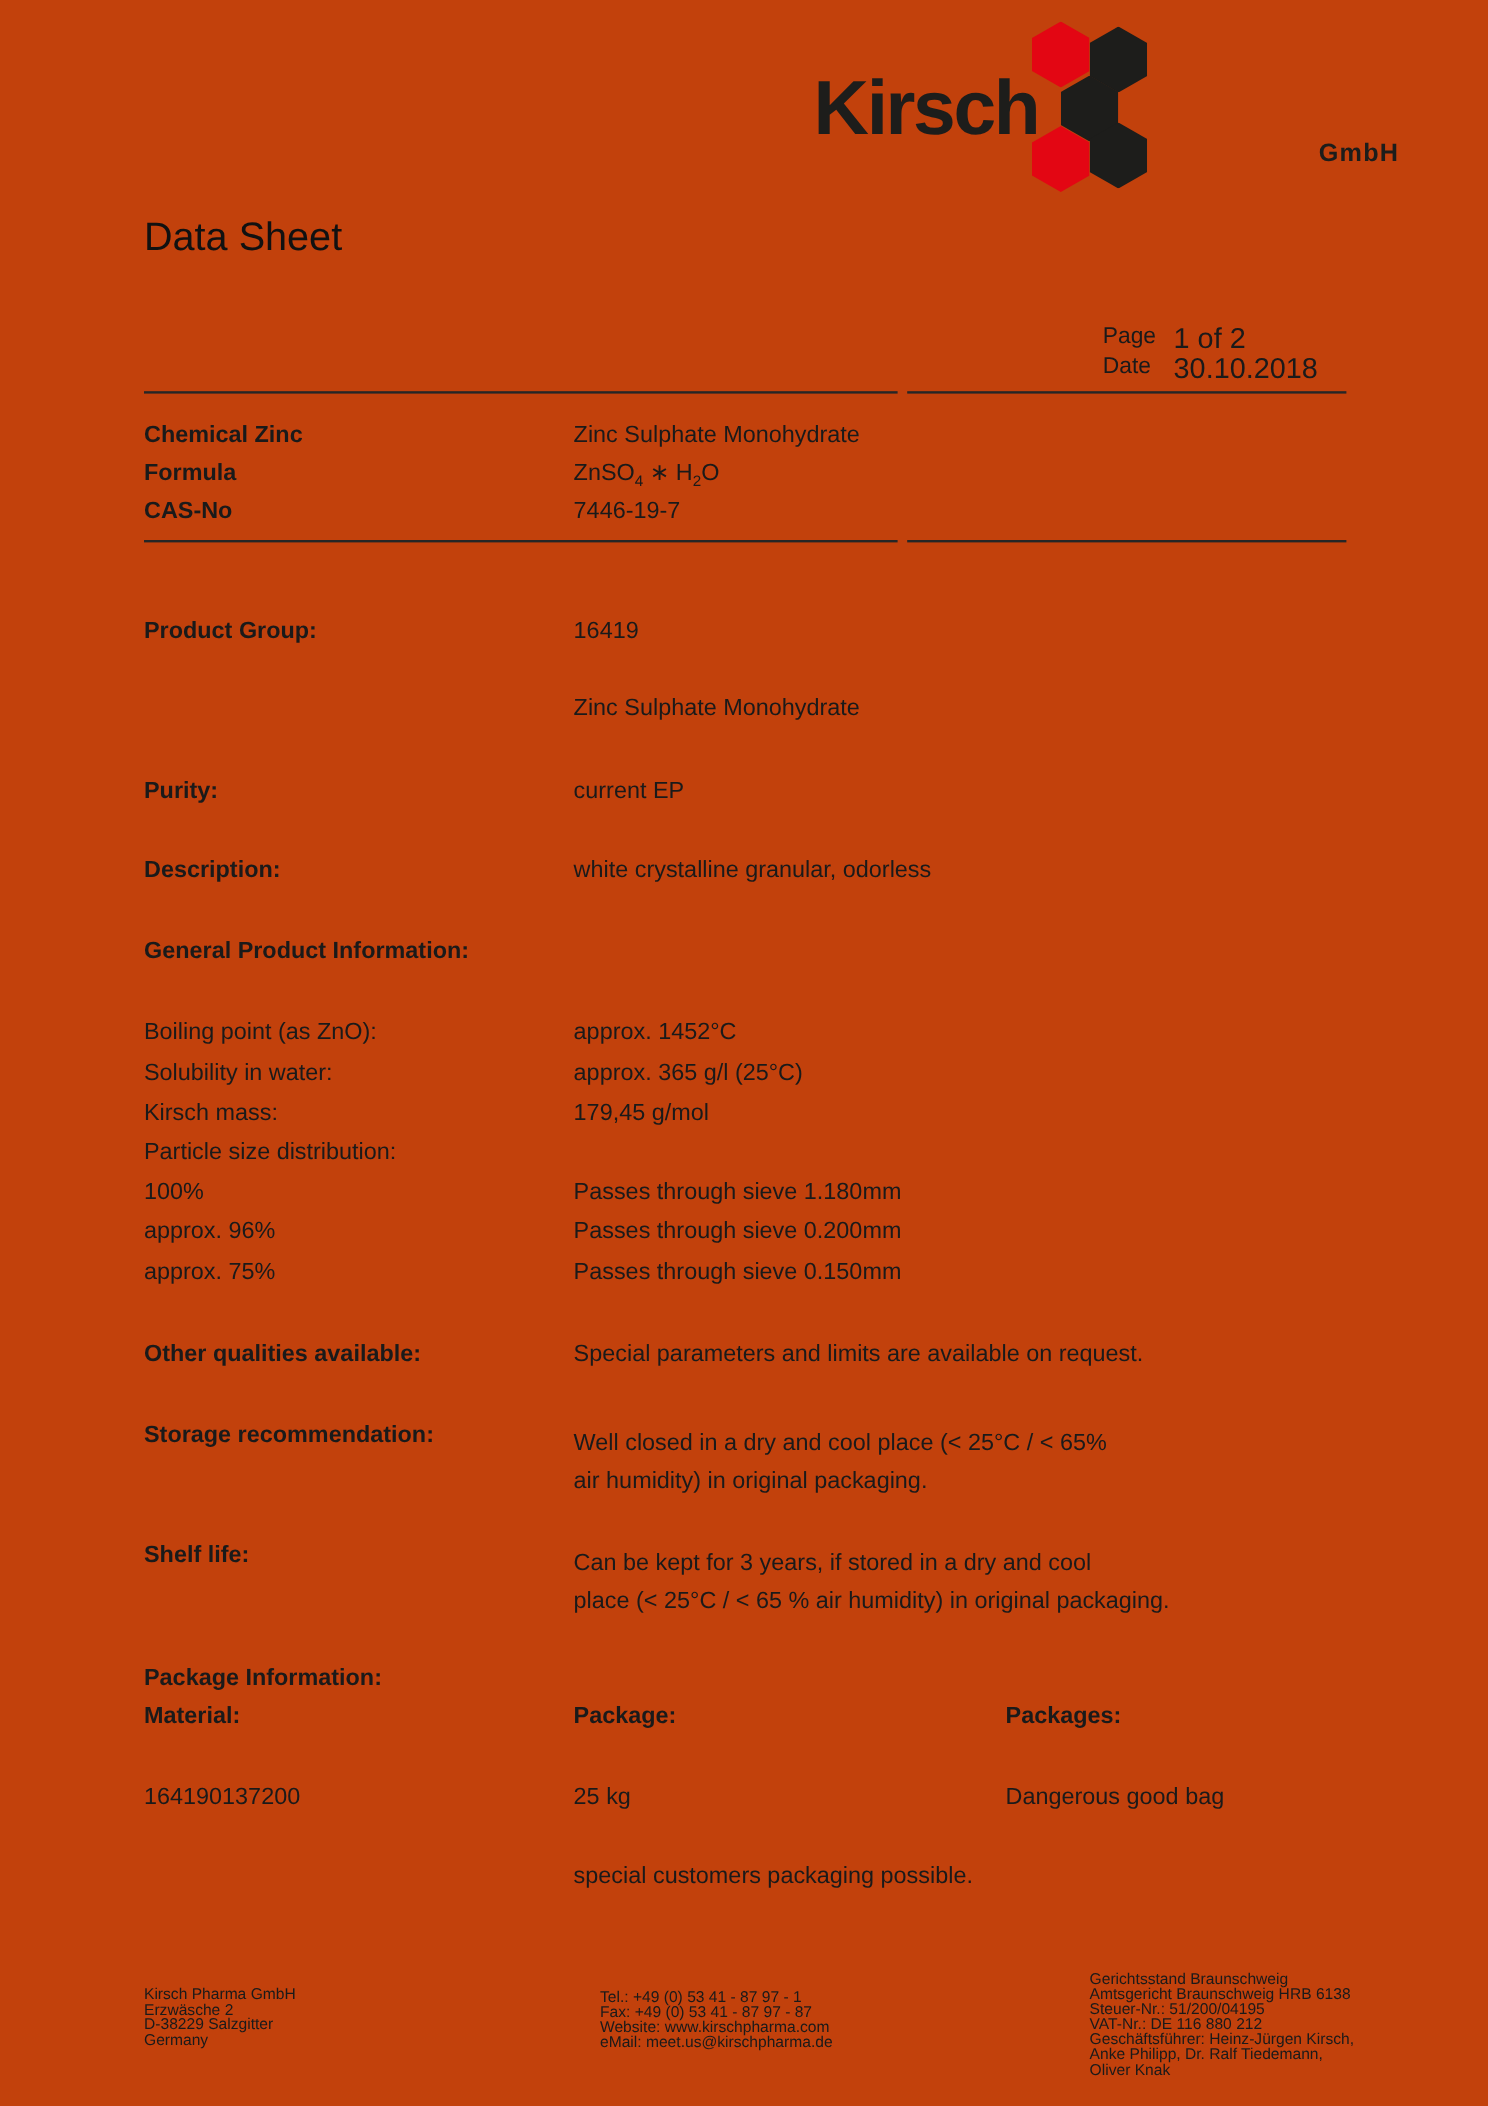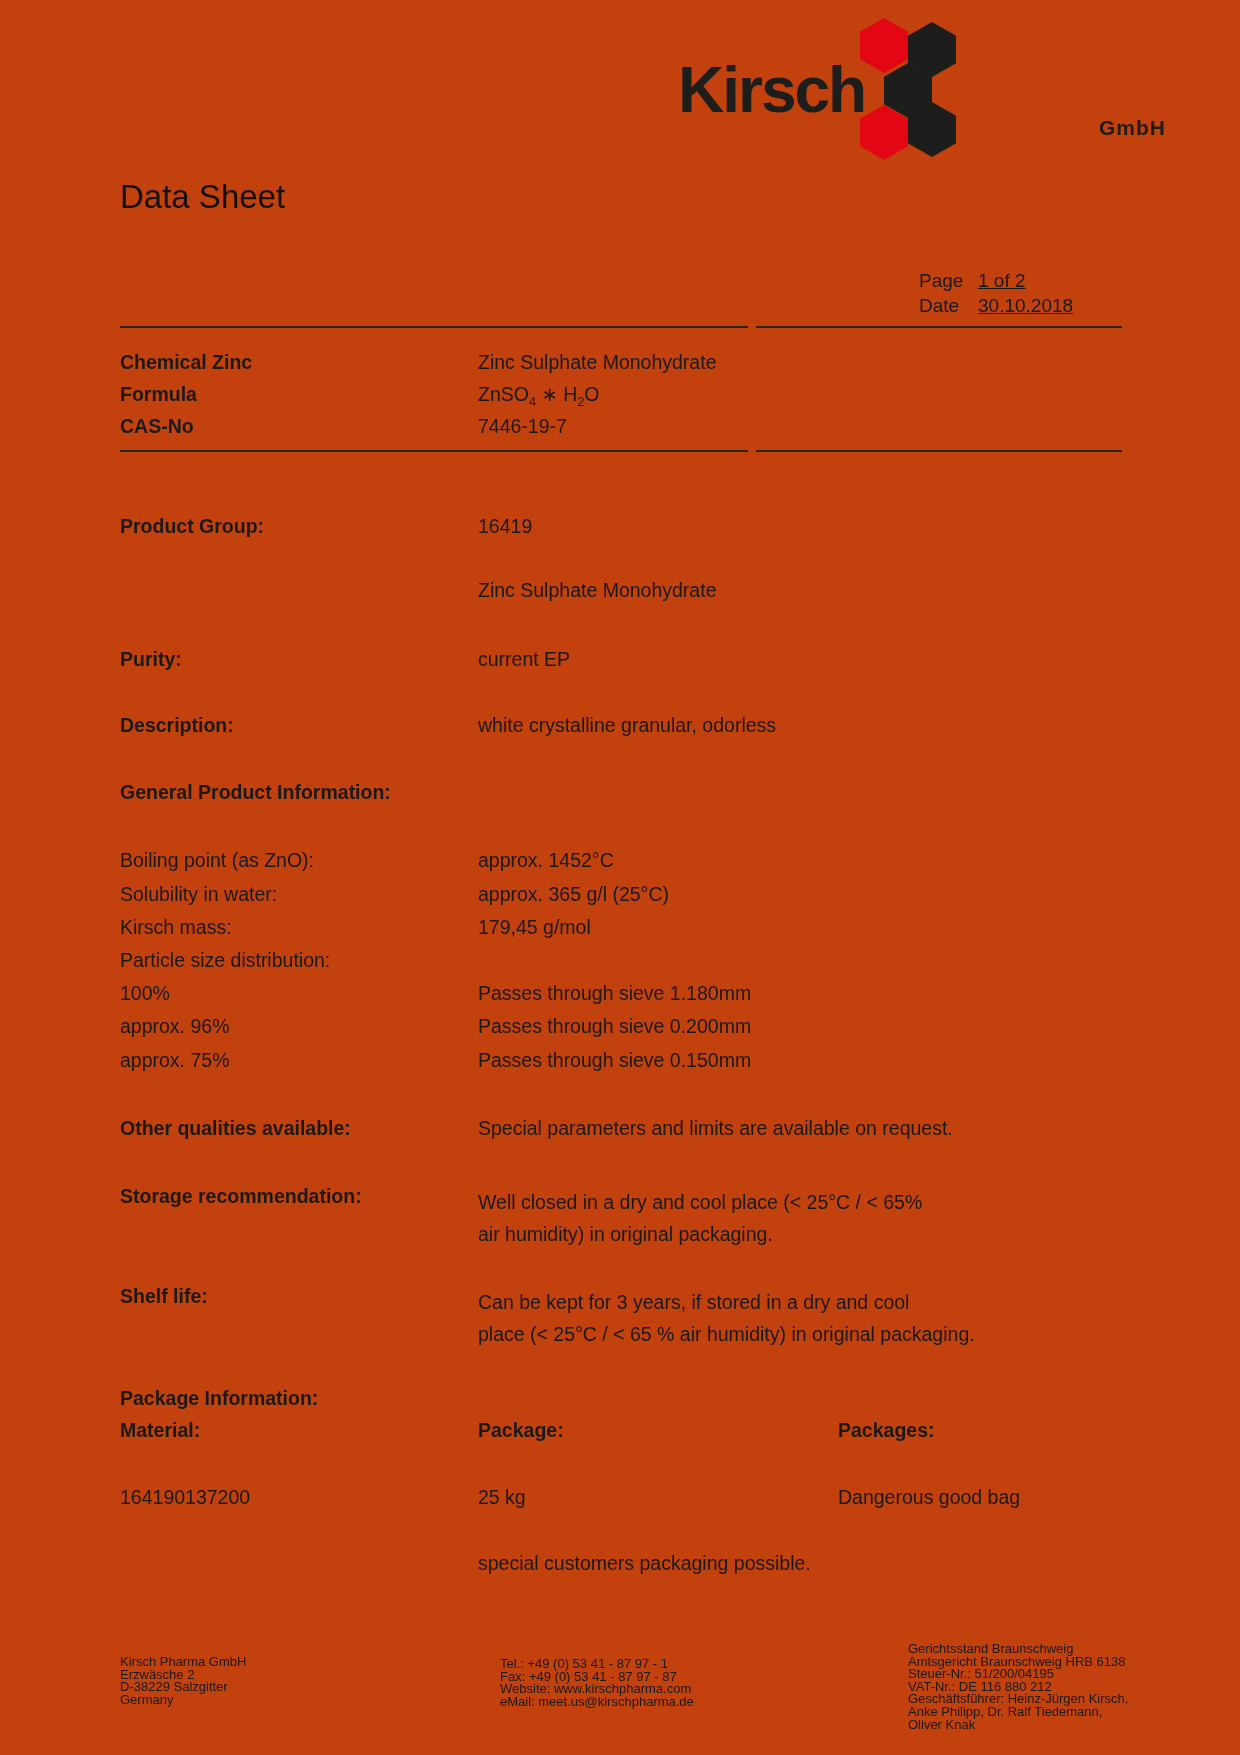--- a/index.html
+++ b/index.html
@@ -18,21 +18,21 @@
   .logo-kirsch{left:0;top:48px;}
   .logo-pharma{left:292px;top:48px;}
   .logo-gmbh{position:absolute;right:14px;top:106px;font-weight:bold;font-size:21px;letter-spacing:1px;color:#1d1d1b;}
   .hex{position:absolute;width:48px;height:55px;
        clip-path:polygon(50% 0,100% 25%,100% 75%,50% 100%,0 75%,0 25%);}
   .hex-red{background:#e30613;}
   .hex-black{background:#1d1d1b;}
   
   .title{position:absolute;left:120px;top:180px;font-size:33px;line-height:1;color:#111;}
   .meta-label{position:absolute;left:887px;font-size:19px;line-height:1;margin-left:32px;}
-  .meta-value{position:absolute;left:978px;font-size:19px;line-height:1;text-decoration:underline;}
+  .meta-value{position:absolute;left:978px;font-size:24px;line-height:1;}
   
   .hline{position:absolute;height:2px;background:#262626;}
   
   .row{position:absolute;left:120px;width:1010px;font-size:19.5px;line-height:1.1;}
   .row .c1{position:absolute;left:0;top:0;white-space:nowrap;}
   .row .c2{position:absolute;left:358px;top:0;white-space:nowrap;}
   .row .c3{position:absolute;left:718px;top:0;white-space:nowrap;}
   .bold{font-weight:bold;}
   .multiline{white-space:pre-line !important;line-height:32px;}
   sub{font-size:0.65em;line-height:0;}

